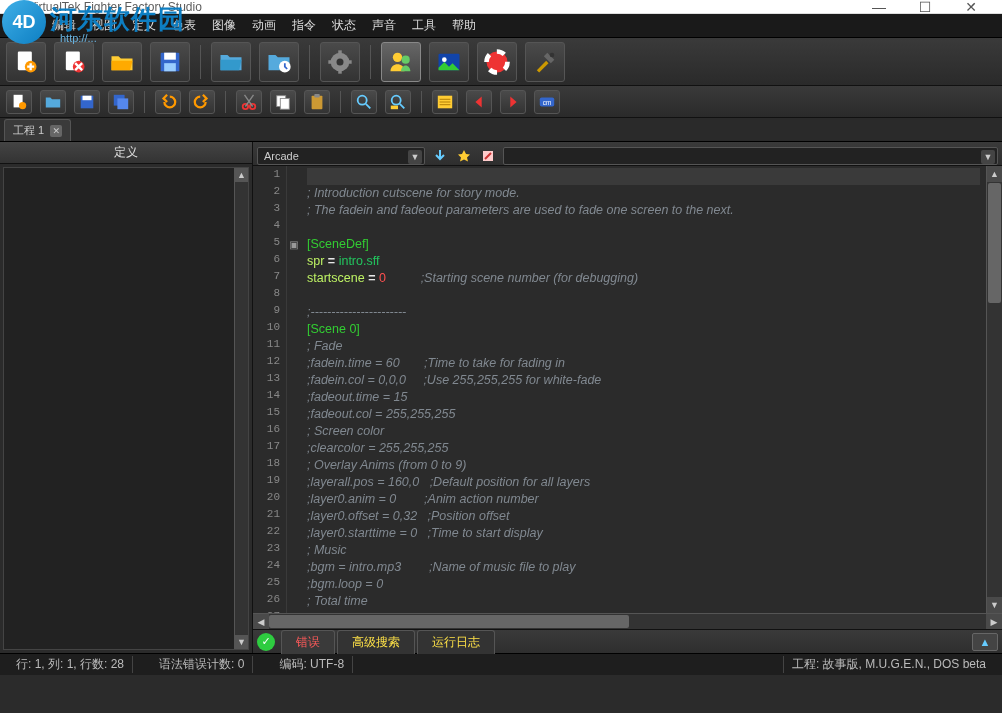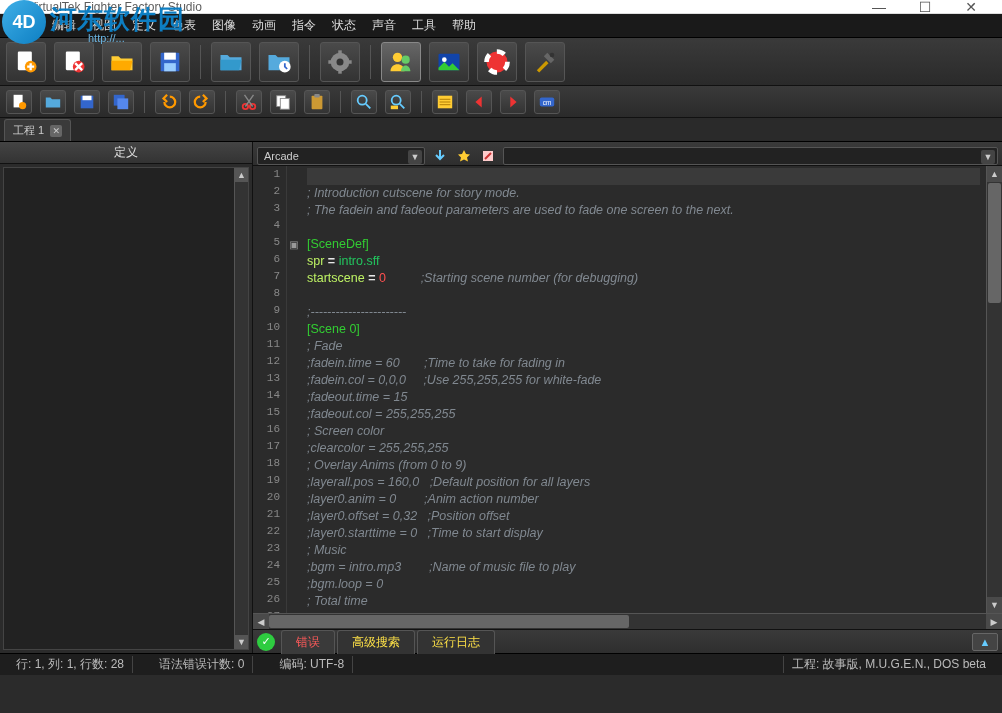--- a/index.html
+++ b/index.html
@@ -3,21 +3,21 @@
 <meta charset="utf-8">
 <style>
 * { margin: 0; padding: 0; box-sizing: border-box; font-family: "Microsoft YaHei", Arial, sans-serif; -webkit-font-smoothing: antialiased; }
 body { width: 1002px; height: 713px; background: #2b2b2b; overflow: hidden; position: relative; }
 
 
 .titlebar { height: 14px; background: #fff; border-bottom: 1px solid #ddd; display: flex; align-items: center; padding: 0 8px; position: relative; }
 .titlebar .logo-overlay { position: absolute; left: 0; top: 0; width: 200px; height: 60px; z-index: 100; pointer-events: none; }
 .titlebar .logo-badge { width: 44px; height: 44px; background: linear-gradient(135deg,#3fb0e8,#0d7ec2); border-radius: 50%; position: absolute; left: 2px; top: 0; display:flex; align-items:center; justify-content:center; color:#fff; font-weight:bold; font-size:18px; }
 .titlebar .logo-text { position:absolute; left:50px; top:2px; font-size:26px; font-weight:bold; color:#0d7ec2; letter-spacing:1px; }
-.titlebar .logo-sub { position:absolute; left:60px; top:32px; font-size:11px; color:#6ab3e0;margin-left:28px; }
+.titlebar .logo-sub { position:absolute; left:60px; top:32px; font-size:11px; color:#6ab3e0; }
 .titlebar-title { margin-left: 20px; font-size: 12px; color: #333; opacity:.8; }
 .titlebar-controls { margin-left: auto; display: flex; gap: 0; }
 .titlebar-controls span { width: 46px; height: 30px; display: flex; align-items: center; justify-content: center; font-size: 14px; color: #555; cursor: pointer; }
 
 
 .menubar { height: 24px; background: #1a1a1a; border-bottom: 1px solid #000; display: flex; align-items: center; padding: 0 4px; }
 .menubar span { padding: 2px 8px; font-size: 12px; color: #ddd; cursor: pointer; }
 
 
 .toolbar { background: linear-gradient(#3a3a3a,#2a2a2a); border-bottom: 1px solid #111; padding: 4px 6px; display:flex; align-items:center; gap:8px; flex-wrap:wrap; }

